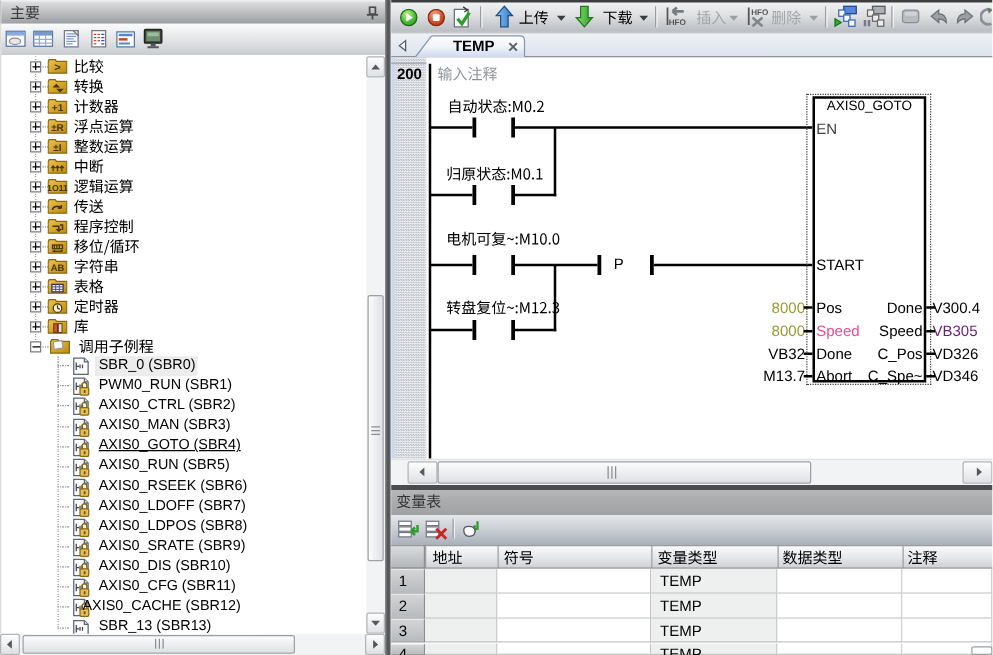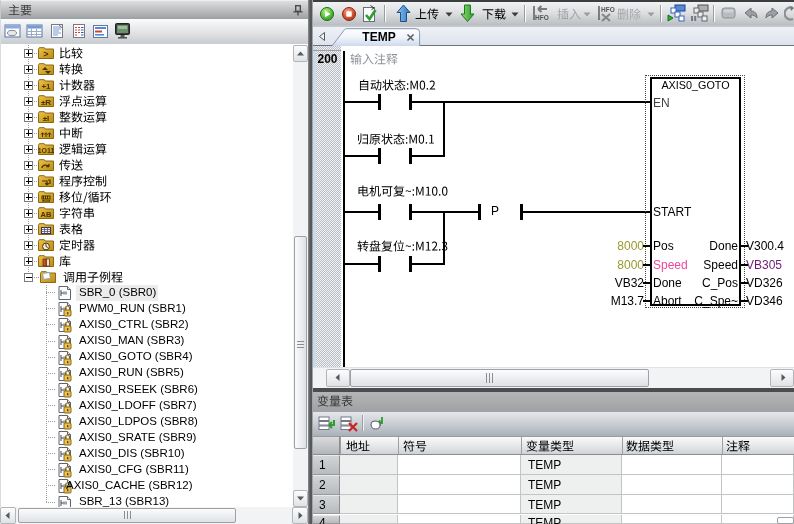--- a/index.html
+++ b/index.html
@@ -410,21 +410,21 @@
 <div style="position:absolute;left:79px;top:333.25px;font:normal 11.5px/15.5px 'Liberation Sans', sans-serif;color:#000;white-space:pre;">AXIS0_MAN (SBR3)</div>
 <div style="position:absolute;left:46px;top:356.6px;width:10px;height:1px;background-image:repeating-linear-gradient(90deg,#9a9a9a 0 1px,transparent 1px 2px);"></div>
 <svg style="position:absolute;left:58px;top:349.6px" width="14" height="16">
     <path d="M1 1.5 h8.5 l3 3 V14.5 H1 z" fill="#fdfdfe" stroke="#5a6670"></path>
     <path d="M9.5 1.5 l0 3 3 0" fill="#dce4ec" stroke="#5a6670"></path>
     <path d="M3 5v6 M3 8h2.2 M6 6.5v3 M8 6.5v3" stroke="#445" fill="none"></path>
     <rect x="6" y="9" width="7" height="6" rx="1" fill="#e6c052" stroke="#8a6812"></rect>
     <path d="M7.5 9 v-2 a2 2 0 0 1 4 0 v2" fill="none" stroke="#8a6812" stroke-width="1.2"></path>
     <rect x="9" y="11" width="1.4" height="2.4" fill="#6a4e08"></rect>
   </svg>
-<div style="position:absolute;left:79px;top:349.35px;font:normal 11.5px/15.5px 'Liberation Sans', sans-serif;color:#000;white-space:pre;">AXIS0_GOTO (SBR4)</div>
+<div style="position:absolute;left:79px;top:349.35px;font:normal 11.5px/15.5px 'Liberation Sans', sans-serif;color:#000;white-space:pre;text-decoration:underline;">AXIS0_GOTO (SBR4)</div>
 <div style="position:absolute;left:46px;top:372.7px;width:10px;height:1px;background-image:repeating-linear-gradient(90deg,#9a9a9a 0 1px,transparent 1px 2px);"></div>
 <svg style="position:absolute;left:58px;top:365.7px" width="14" height="16">
     <path d="M1 1.5 h8.5 l3 3 V14.5 H1 z" fill="#fdfdfe" stroke="#5a6670"></path>
     <path d="M9.5 1.5 l0 3 3 0" fill="#dce4ec" stroke="#5a6670"></path>
     <path d="M3 5v6 M3 8h2.2 M6 6.5v3 M8 6.5v3" stroke="#445" fill="none"></path>
     <rect x="6" y="9" width="7" height="6" rx="1" fill="#e6c052" stroke="#8a6812"></rect>
     <path d="M7.5 9 v-2 a2 2 0 0 1 4 0 v2" fill="none" stroke="#8a6812" stroke-width="1.2"></path>
     <rect x="9" y="11" width="1.4" height="2.4" fill="#6a4e08"></rect>
   </svg>
 <div style="position:absolute;left:79px;top:365.45px;font:normal 11.5px/15.5px 'Liberation Sans', sans-serif;color:#000;white-space:pre;">AXIS0_RUN (SBR5)</div>

